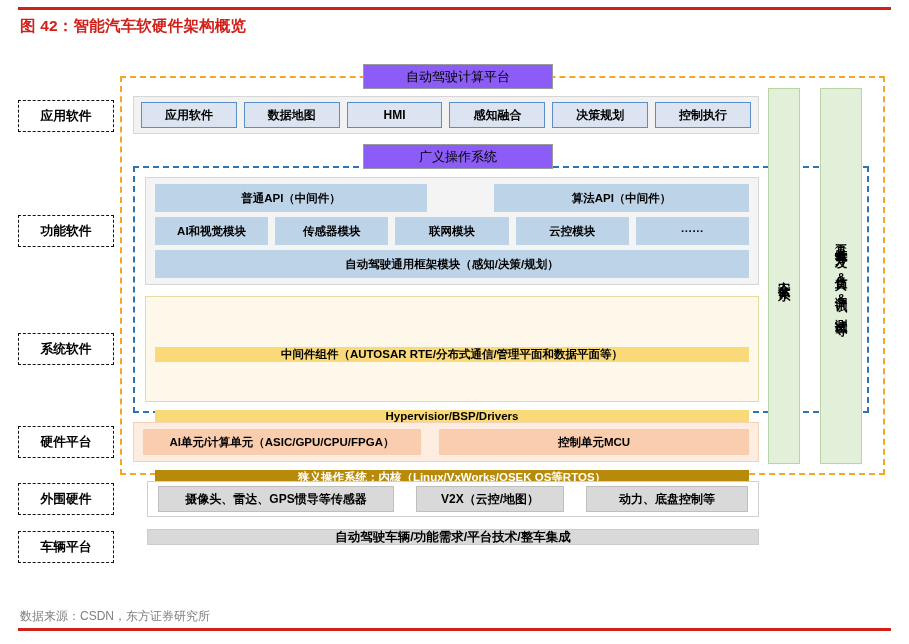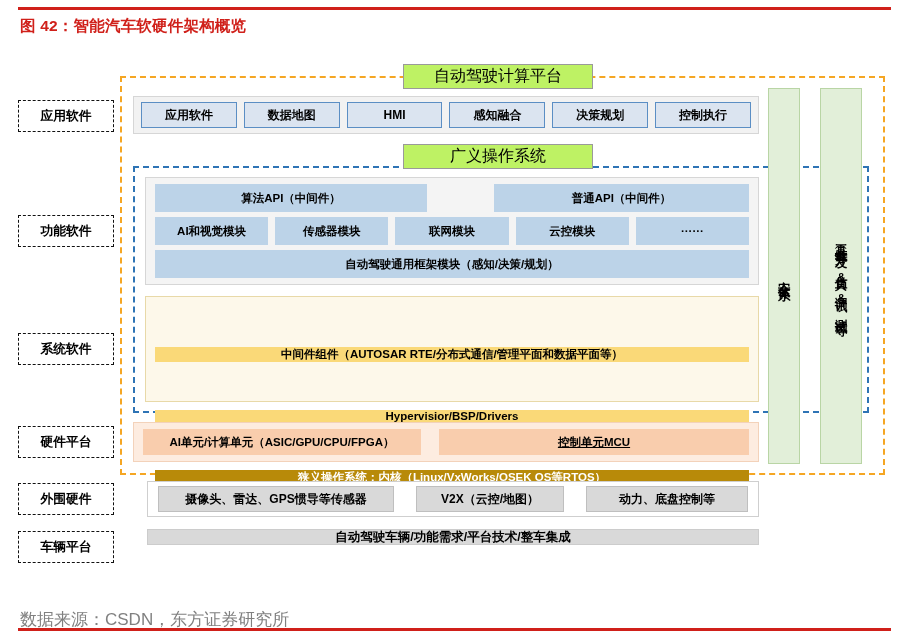--- a/index.html
+++ b/index.html
@@ -37,21 +37,21 @@
   
   .rule-bottom {
     position: absolute;
     left: 18px; top: 628px;
     width: 873px; height: 2.5px;
     background: #d0201a;
   }
   .source-note {
     position: absolute;
     left: 20px; top: 608px;
-    font-size: 17px;
+    font-size: 12px;
     color: #808080;
     white-space: nowrap;
   }
 
   
   .axis-label {
     position: absolute;
     left: 18px;
     width: 96px;
     height: 32px;
@@ -79,30 +79,29 @@
     position: absolute;
     left: 133px; top: 166px;
     width: 736px; height: 247px;
     border: 2.4px dashed #2e74b5;
     background: transparent;
   }
 
   
   .chip {
     position: absolute;
-    background: #bef264;
+    background: #8b5cf6;
     border: 1.1px solid #9a9a9a;
     display: flex;
     align-items: center;
     justify-content: center;
-    font-size: 16px;
+    font-size: 13px;
     color: #000000;
     white-space: nowrap;
     z-index: 8;
-    margin-left: 40px;
   }
   #chip-platform { left: 363px; top: 64px;  width: 190px; height: 25px; }
   #chip-os       { left: 363px; top: 144px; width: 190px; height: 25px; }
 
   
   .band {
     position: absolute;
     display: flex;
     align-items: center;
   }
@@ -201,21 +200,21 @@
     background: #f9cdad;
     display: flex;
     align-items: center;
     justify-content: center;
     font-size: 11.5px;
     font-weight: bold;
     color: #000;
     white-space: nowrap;
   }
   #panel-hw .cell:nth-child(1) { flex: 0 0 278px; }
-  #panel-hw .cell:nth-child(2) { flex: 1 1 auto; text-decoration: underline; }
+  #panel-hw .cell:nth-child(2) { flex: 1 1 auto; }
 
   
   #panel-periph {
     position: absolute;
     left: 147px; top: 481px;
     width: 612px; height: 36px;
     background: #ffffff;
     border: 1px solid #cfcfcf;
     padding: 0 10px;
     display: flex;
@@ -301,22 +300,22 @@
     <div class="cell">应用软件</div>
     <div class="cell">数据地图</div>
     <div class="cell">HMI</div>
     <div class="cell">感知融合</div>
     <div class="cell">决策规划</div>
     <div class="cell">控制执行</div>
   </div>
 
   <div id="panel-func">
     <div class="row" id="row-api">
+      <div class="cell">普通API（中间件）</div>
       <div class="cell">算法API（中间件）</div>
-      <div class="cell">普通API（中间件）</div>
     </div>
     <div class="row" id="row-mods">
       <div class="cell">AI和视觉模块</div>
       <div class="cell">传感器模块</div>
       <div class="cell">联网模块</div>
       <div class="cell">云控模块</div>
       <div class="cell">······</div>
     </div>
     <div class="row" id="row-frame">
       <div class="cell">自动驾驶通用框架模块（感知/决策/规划）</div>

